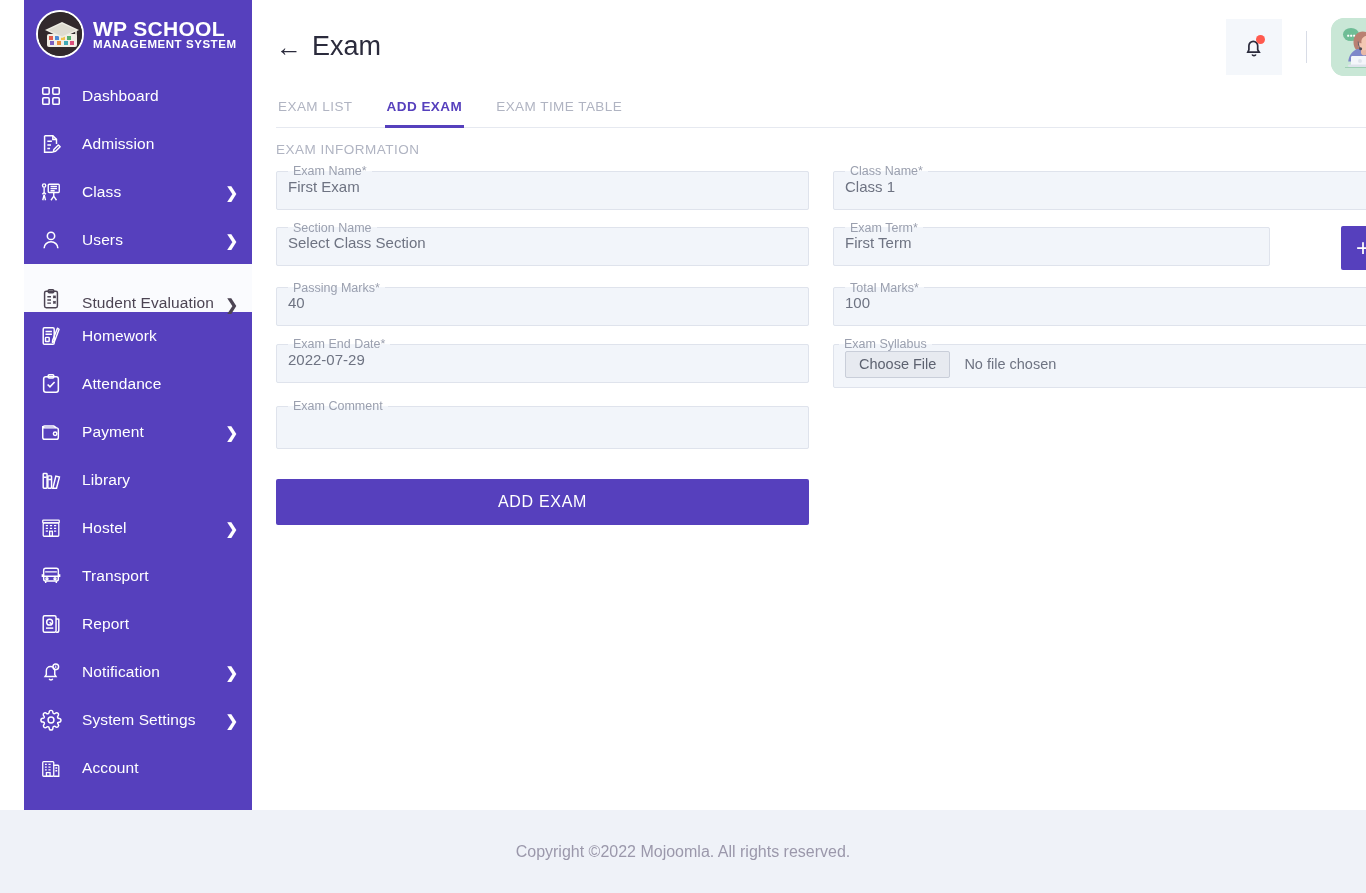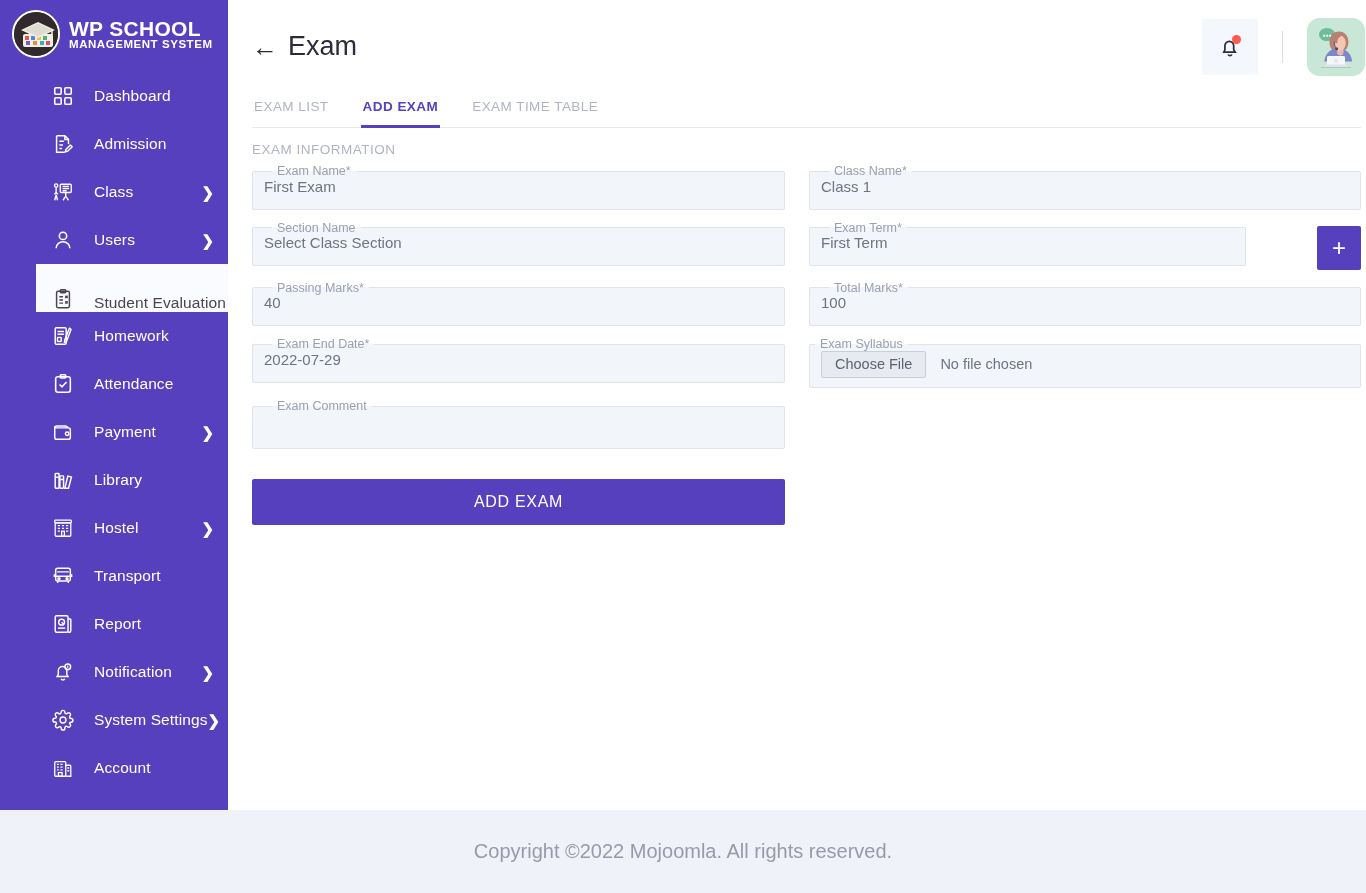--- a/index.html
+++ b/index.html
@@ -2,21 +2,21 @@
 <html><head>
 <meta charset="utf-8">
 <style>
   * { box-sizing: border-box; margin: 0; padding: 0; }
   html, body {
     width: 1366px; height: 893px;
     font-family: "Liberation Sans", sans-serif;
     background: #ffffff;
     overflow: hidden;
   }
-  .app { display: flex; width: 1366px; height: 893px; position: relative; }
+  .app { display: flex; width: 1366px; height: 893px; position: relative; padding-left: 24px; }
 
   
   .sidebar {
     width: 228px; height: 810px;
     background: #5640bd;
     flex: 0 0 228px;
     position: relative;
     overflow: hidden;
   }
   .brand {
@@ -35,21 +35,21 @@
   .brand-text { line-height: 1; }
   .brand-title {
     color: #fff; font-size: 21px; font-weight: bold;
     letter-spacing: .3px; display: block;
   }
   .brand-sub {
     color: #fff; font-size: 11.5px; font-weight: bold;
     letter-spacing: .55px; display: block; margin-top: 0;
   }
 
-  .nav { margin-top: 4px; margin-left: 36px; }
+  .nav { margin-top: 4px; }
   .nav-item {
     display: flex; align-items: center;
     height: 48px;
     padding-left: 14px;
     padding-right: 14px;
     color: #ffffff;
     cursor: pointer;
     position: relative;
   }
   .nav-item.active {
@@ -145,21 +145,21 @@
     border: 1px solid #dfe3ec;
     border-radius: 2px;
     background: #f2f5fa;
     padding: 0;
     margin: 0;
     min-width: 0;
   }
   .fs legend {
     font-size: 12.5px;
     color: #9ba0af;
-    margin-left: 19px;
+    margin-left: 11px;
     padding: 0 5px;
     background: transparent;
     line-height: 1;
   }
   .fs .val {
     font-size: 15px; color: #6e7382;
     padding: 0 11px 14px 11px;
     display: block;
     white-space: nowrap; overflow: hidden; text-overflow: ellipsis;
   }
@@ -201,21 +201,21 @@
     font-family: "Liberation Sans", sans-serif;
   }
 
   
   .footer {
     position: absolute; left: 0; top: 810px;
     width: 1366px; height: 83px;
     background: #eff2f8;
     display: flex; align-items: center; justify-content: center;
   }
-  .footer-text { font-size: 20px; color: #9b98ab; }
+  .footer-text { font-size: 16px; color: #9b98ab; }
 </style>
 </head>
 <body>
 
 <div class="app">
 
   <aside class="sidebar">
     <div class="brand">
       <div class="brand-logo">
         <svg viewBox="0 0 48 48" width="48" height="48" aria-hidden="true">

